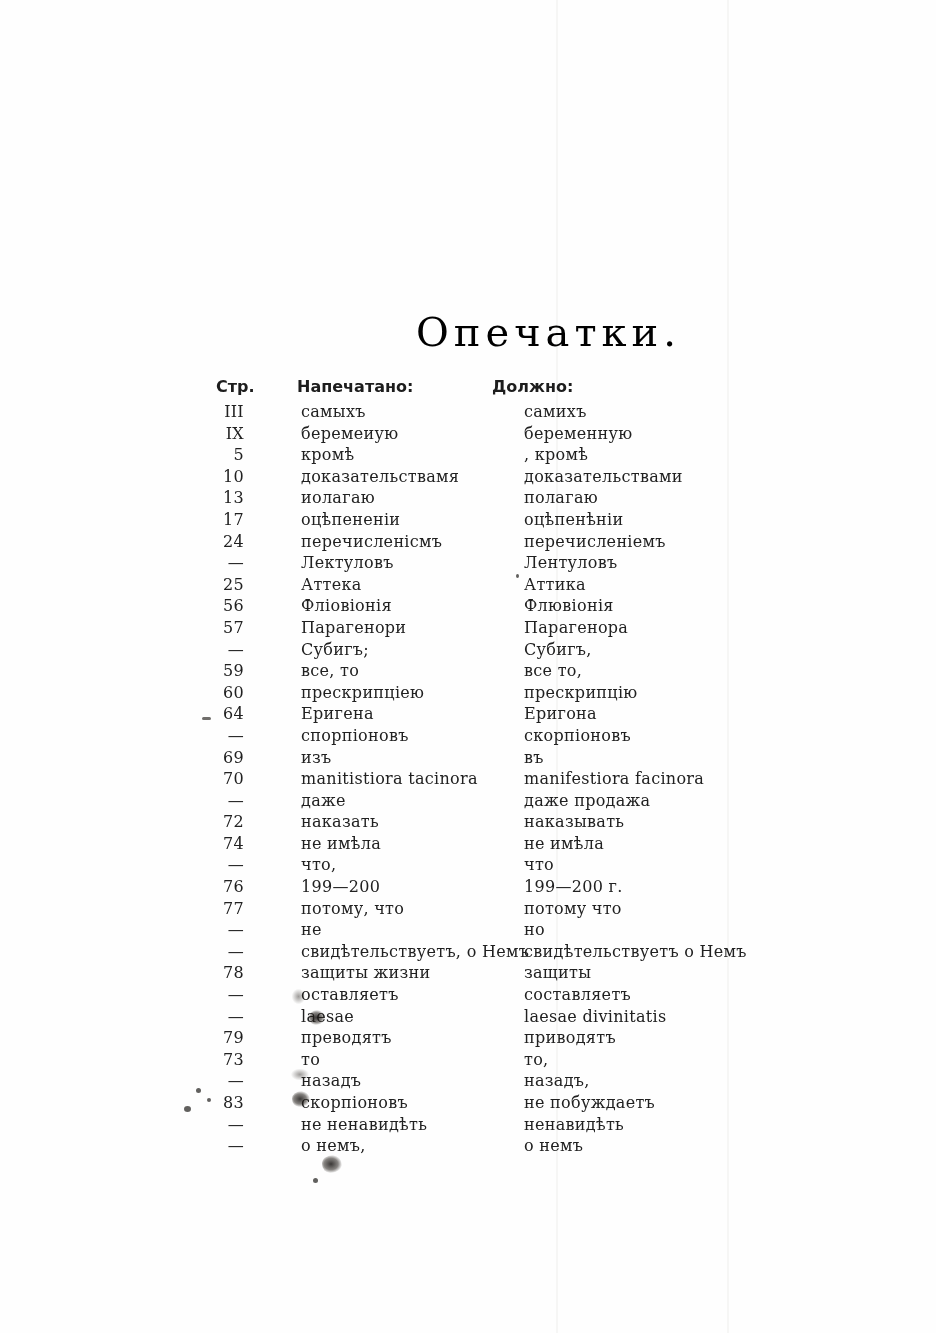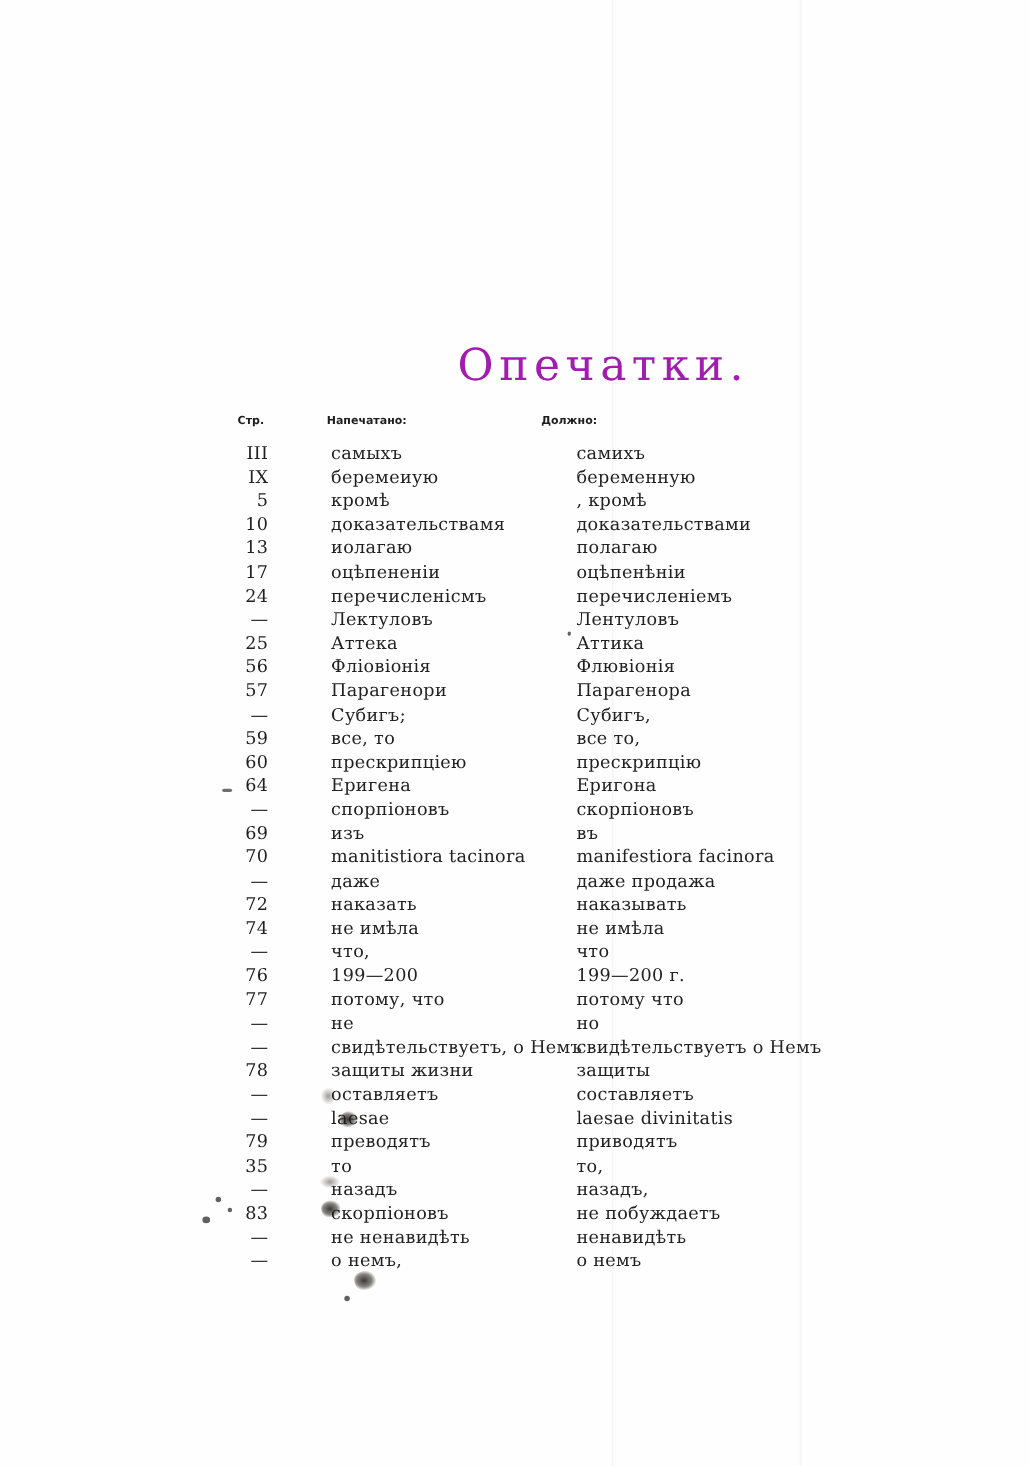--- a/index.html
+++ b/index.html
@@ -28,32 +28,32 @@
   .scan-line.l2 { left: 727px; }
 
   .title {
     position: absolute;
     top: 309px;
     left: 416px;
     font-size: 40px;
     font-weight: normal;
     letter-spacing: 5px;
     white-space: nowrap;
-    color: #a21caf;
+    color: #000000;
   }
 
   .thead {
     position: absolute;
     top: 377px;
     left: 0;
     width: 100%;
     height: 20px;
     font-family: "DejaVu Sans", sans-serif;
     font-weight: bold;
-    font-size: 10px;
+    font-size: 16px;
     color: #1d1d1d;
   }
   .thead .h-page    { position: absolute; left: 216px; }
   .thead .h-printed { position: absolute; left: 297px; }
   .thead .h-correct { position: absolute; left: 492px; }
 
   .rows {
     position: absolute;
     top: 402px;
     left: 4px;
@@ -290,21 +290,21 @@
     </div>
 
     <div class="row">
       <span class="c-page">79</span>
       <span class="c-printed">преводятъ</span>
       <span class="c-correct">приводятъ</span>
     </div>
 
 
     <div class="row">
-      <span class="c-page">35</span>
+      <span class="c-page">73</span>
       <span class="c-printed">то</span>
       <span class="c-correct">то,</span>
     </div>
 
     <div class="row">
       <span class="c-page">—</span>
       <span class="c-printed">назадъ</span>
       <span class="c-correct">назадъ,</span>
     </div>
 

